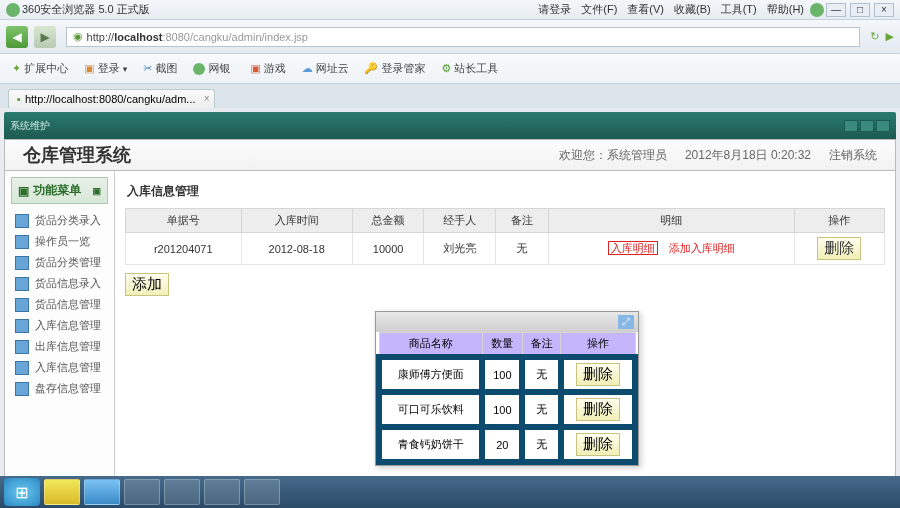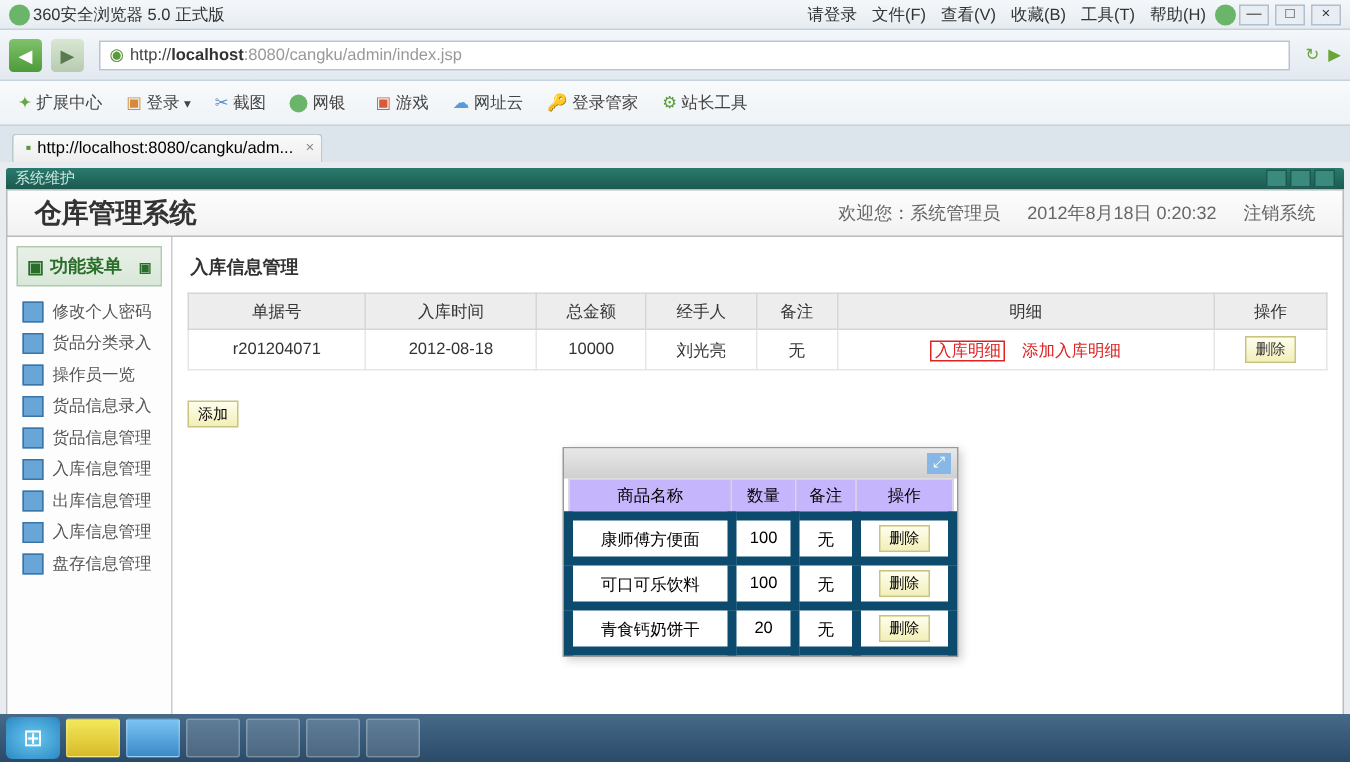--- a/index.html
+++ b/index.html
@@ -10,21 +10,21 @@
 .nav-btn { width: 22px; height: 22px; border-radius: 3px; background: linear-gradient(#7fc36a,#4e9a3a); color: #fff; display: flex; align-items: center; justify-content: center; font-size: 12px; }
 .toolbar2 { background: linear-gradient(#f8fafb,#eef3f7); height: 30px; display: flex; align-items: center; padding: 0 6px; gap: 4px; border-bottom: 1px solid #c8d2dc; }
 .toolbar2 .item { display: flex; align-items: center; gap: 3px; padding: 2px 6px; font-size: 11px; color: #444; }
 
 
 .tabbar { background: #dde5ec; height: 24px; display: flex; align-items: flex-end; padding-left: 8px; }
 .tab { background: linear-gradient(#fafafa,#eee); border: 1px solid #bcc; border-bottom: none; border-radius: 3px 3px 0 0; padding: 3px 18px 3px 8px; font-size: 11px; display: flex; align-items: center; gap: 4px; position: relative; }
 .tab .close { position: absolute; right: 4px; top: 3px; color: #888; font-size: 10px; }
 
 
-.win-title { background: linear-gradient(#2a7a6e,#1c5a50); height: 14px; margin: 4px 4px 0 4px; border-radius: 2px 2px 0 0; color: #cfe8e2; font-size: 10px; padding: 2px 6px; display: flex; align-items: center; justify-content: space-between; }
+.win-title { background: linear-gradient(#2a7a6e,#1c5a50); height: 27px; margin: 4px 4px 0 4px; border-radius: 2px 2px 0 0; color: #cfe8e2; font-size: 10px; padding: 2px 6px; display: flex; align-items: center; justify-content: space-between; }
 .win-ctrls { display: flex; gap: 2px; }
 .win-ctrls span { width: 14px; height: 12px; background: #3a8a7e; border: 1px solid #1c5a50; }
 
 
 .banner { background: linear-gradient(#fdfdfd,#f2f2f2); margin: 0 4px; border: 1px solid #bbb; height: 32px; display: flex; align-items: center; justify-content: space-between; padding: 0 18px; }
 .banner .title { font-size: 18px; font-weight: bold; color: #333; }
 .banner .right { display: flex; gap: 18px; font-size: 12px; color: #666; }
 
 
 .layout { display: flex; margin: 0 4px; background: #fff; height: 324px; border: 1px solid #bbb; border-top: none; overflow: hidden; }
@@ -35,22 +35,22 @@
 
 .content { flex: 1; padding: 8px 10px; position: relative; overflow: hidden; }
 .section-title { font-size: 12px; font-weight: bold; color: #333; padding: 4px 2px; }
 
 
 .tbl { width: 100%; border-collapse: collapse; margin-top: 4px; font-size: 11px; }
 .tbl th { background: #ededed; border: 1px solid #d6d6d6; padding: 4px; font-weight: normal; color: #333; }
 .tbl td { border: 1px solid #e6e6e6; padding: 4px; text-align: center; color: #333; }
 .tbl td a { color: #d22; text-decoration: none; margin: 0 4px; text-align: center; }
 .lnk-del { color: #d22 !important; }
-.btn-small { background: linear-gradient(#fefeee,#f2efb8); border: 1px solid #c8c480; padding: 1px 6px; font-size: 10px; display: inline-block; cursor: pointer; }
-.btn-add { margin-top: 20px; }
+.btn-small { background: linear-gradient(#fefeee,#f2efb8); border: 1px solid #c8c480; padding: 1px 6px; font-size: 15px; display: inline-block; cursor: pointer; }
+.btn-add { margin-top: 8px; }
 
 
 .detail-panel { position: absolute; left: 260px; top: 140px; width: 264px; background: #fff; border: 1px solid #999; box-shadow: 2px 2px 6px rgba(0,0,0,.2); }
 .detail-head { height: 20px; background: linear-gradient(#e8e8e8,#cfcfcf); display: flex; justify-content: flex-end; align-items: center; padding: 0 4px; }
 .detail-head .close { width: 16px; height: 14px; background: #87b8e5; color: #fff; font-size: 10px; text-align: center; line-height: 14px; cursor: pointer; }
 .detail-tbl { width: 100%; border-collapse: collapse; font-size: 11px; }
 .detail-tbl th { background: #c4b5fd; border: 1px solid #d6d6d6; padding: 3px; font-weight: normal; }
 .detail-tbl td { border: 6px solid #0c4a6e; padding: 3px; text-align: center; }
 
 
@@ -177,29 +177,29 @@
 <div class="layout">
   <div class="sidebar">
     <div class="side-header">
       <span>▣</span>
       <span>功能菜单</span>
       <span style="margin-left:auto;font-size:9px">▣</span>
     </div>
     <div id="side-items">
         <div class="side-item">
           <span class="ico"></span>
-          <span>修改个人密码</span>
-        </div>
-        <div class="side-item">
-          <span class="ico"></span>
           <span>货品分类录入</span>
         </div>
         <div class="side-item">
           <span class="ico"></span>
           <span>操作员一览</span>
+        </div>
+        <div class="side-item">
+          <span class="ico"></span>
+          <span>货品分类管理</span>
         </div>
         <div class="side-item">
           <span class="ico"></span>
           <span>货品信息录入</span>
         </div>
         <div class="side-item">
           <span class="ico"></span>
           <span>货品信息管理</span>
         </div>
         <div class="side-item">

